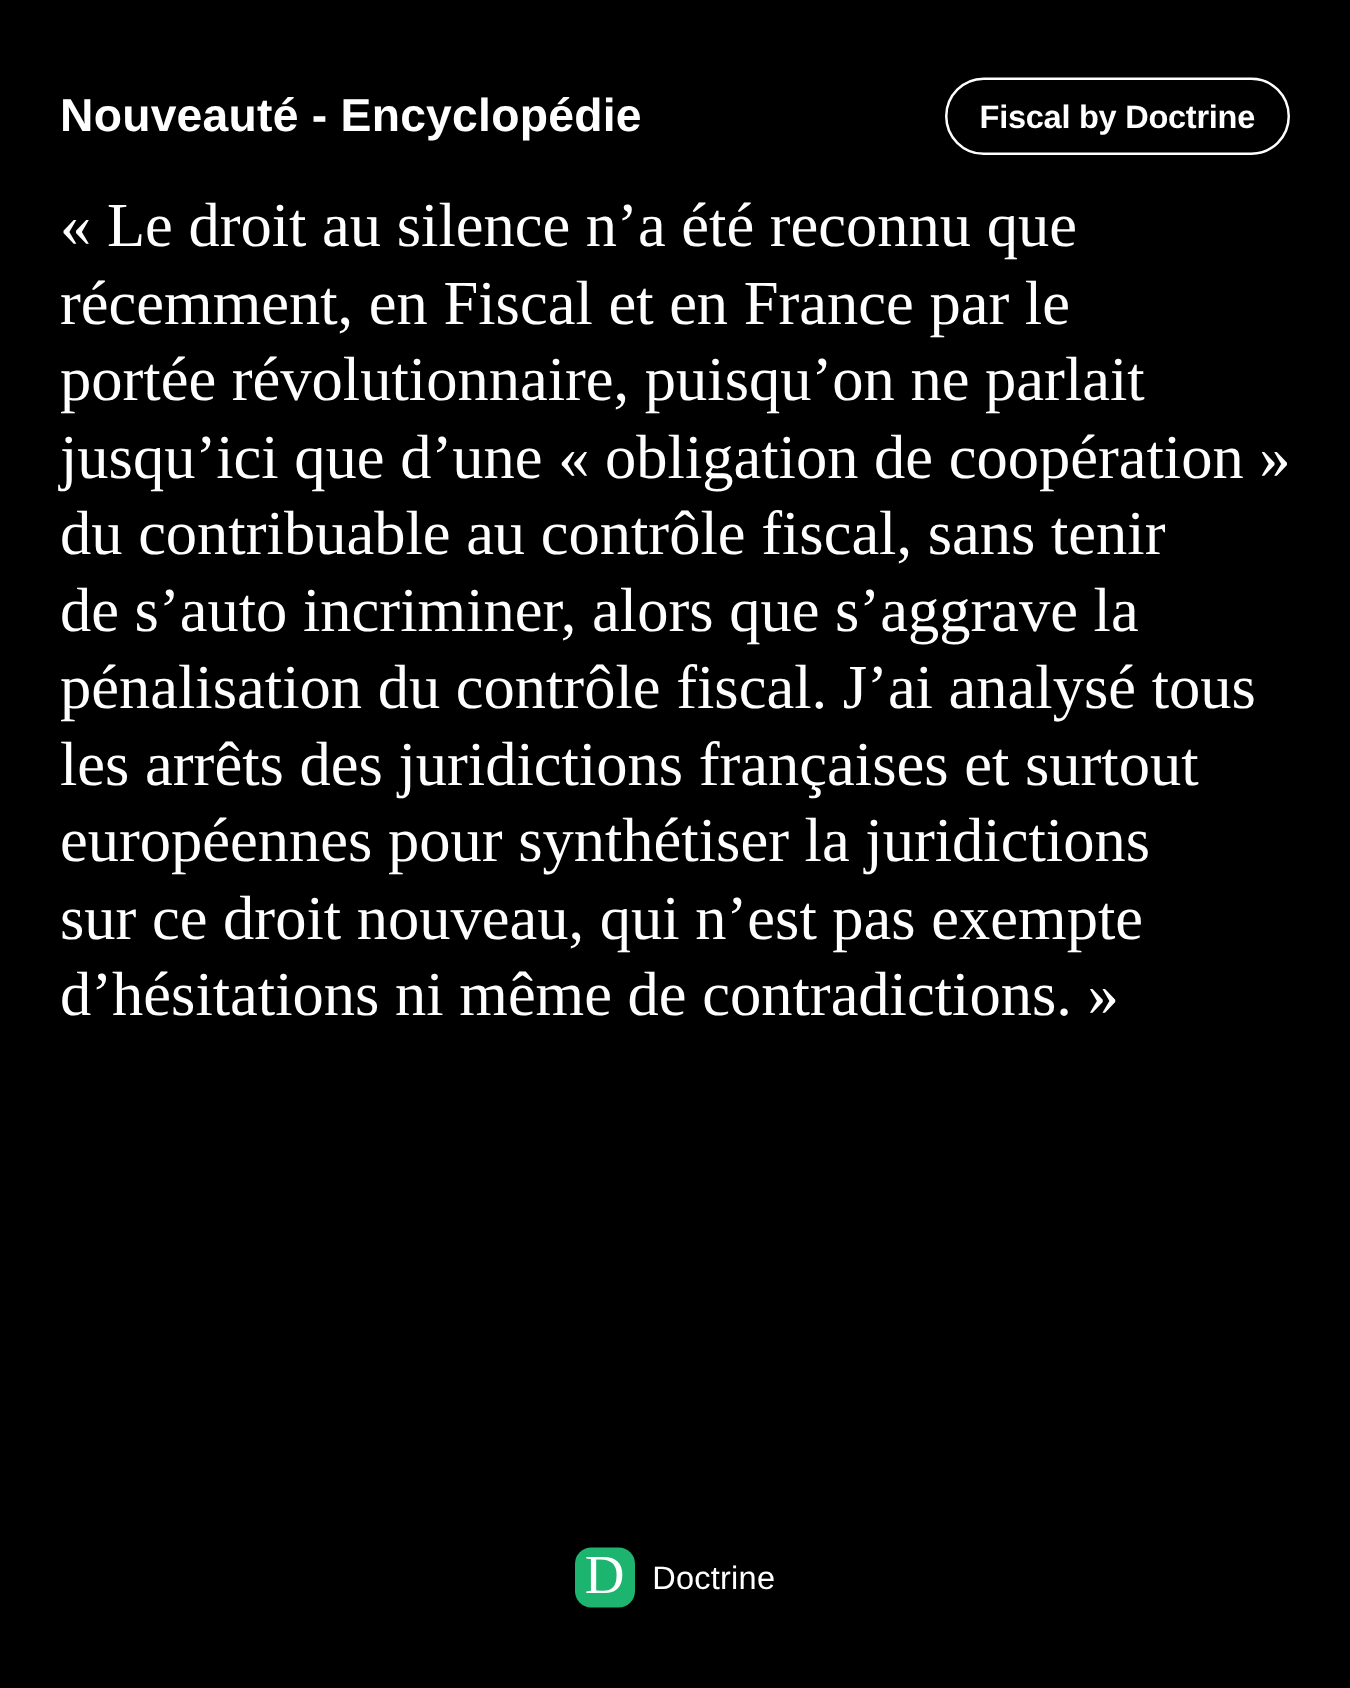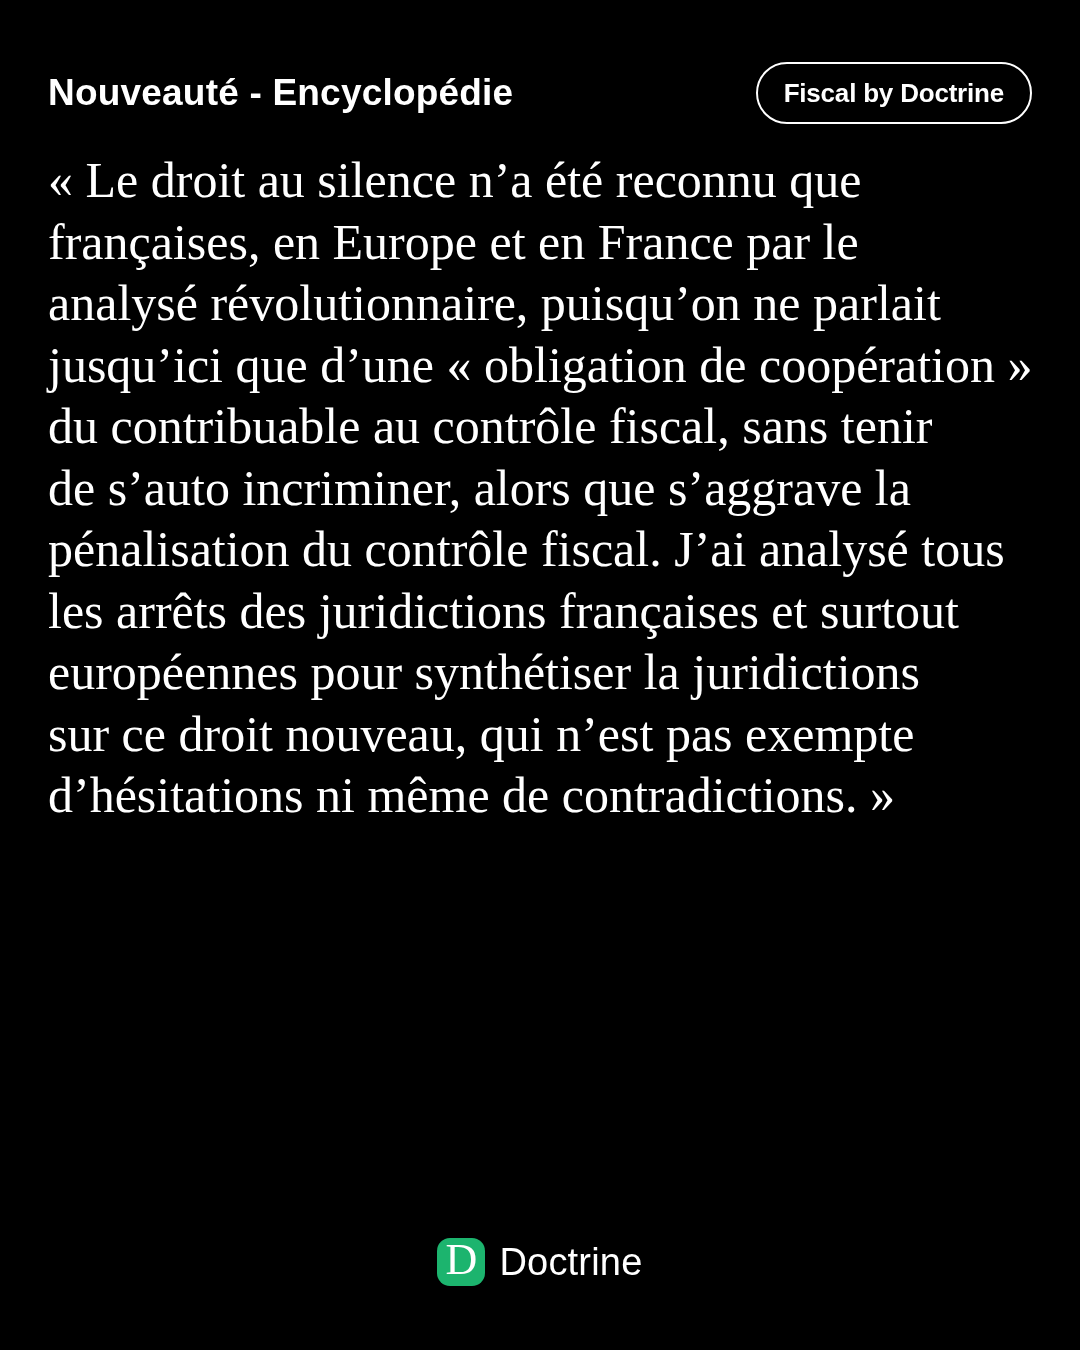--- a/index.html
+++ b/index.html
@@ -73,40 +73,40 @@
     box-sizing: border-box;
   }
   .mark span {
     font-family: "Liberation Serif", serif;
     font-size: 44px;
     line-height: 1;
     color: #ffffff;
     transform: translateY(-2px);
   }
   .wordmark {
-    font-size: 38px;
+    font-size: 26px;
     font-weight: 500;
     letter-spacing: 0.2px;
     color: #ffffff;
   }
 </style>
 </head>
 <body>
 
 <div class="canvas" style="background: rgb(0, 0, 0); color: rgb(255, 255, 255);">
 
   <header class="topbar">
     <div class="title">Nouveauté - Encyclopédie</div>
     <div class="badge">Fiscal by Doctrine</div>
   </header>
 
   <main class="quote">
     <div class="qline">« Le droit au silence n’a été reconnu que</div>
-    <div class="qline">françaises, en Europe et en France par le</div>
-    <div class="qline">analysé révolutionnaire, puisqu’on ne parlait</div>
+    <div class="qline">récemment, en Fiscal et en France par le</div>
+    <div class="qline">portée révolutionnaire, puisqu’on ne parlait</div>
     <div class="qline">jusqu’ici que d’une « obligation de coopération »</div>
     <div class="qline">du contribuable au contrôle fiscal, sans tenir</div>
     <div class="qline">de s’auto incriminer, alors que s’aggrave la</div>
     <div class="qline">pénalisation du contrôle fiscal. J’ai analysé tous</div>
     <div class="qline">les arrêts des juridictions françaises et surtout</div>
     <div class="qline">européennes pour synthétiser la juridictions</div>
     <div class="qline">sur ce droit nouveau, qui n’est pas exempte</div>
     <div class="qline">d’hésitations ni même de contradictions. »</div>
   </main>
 

